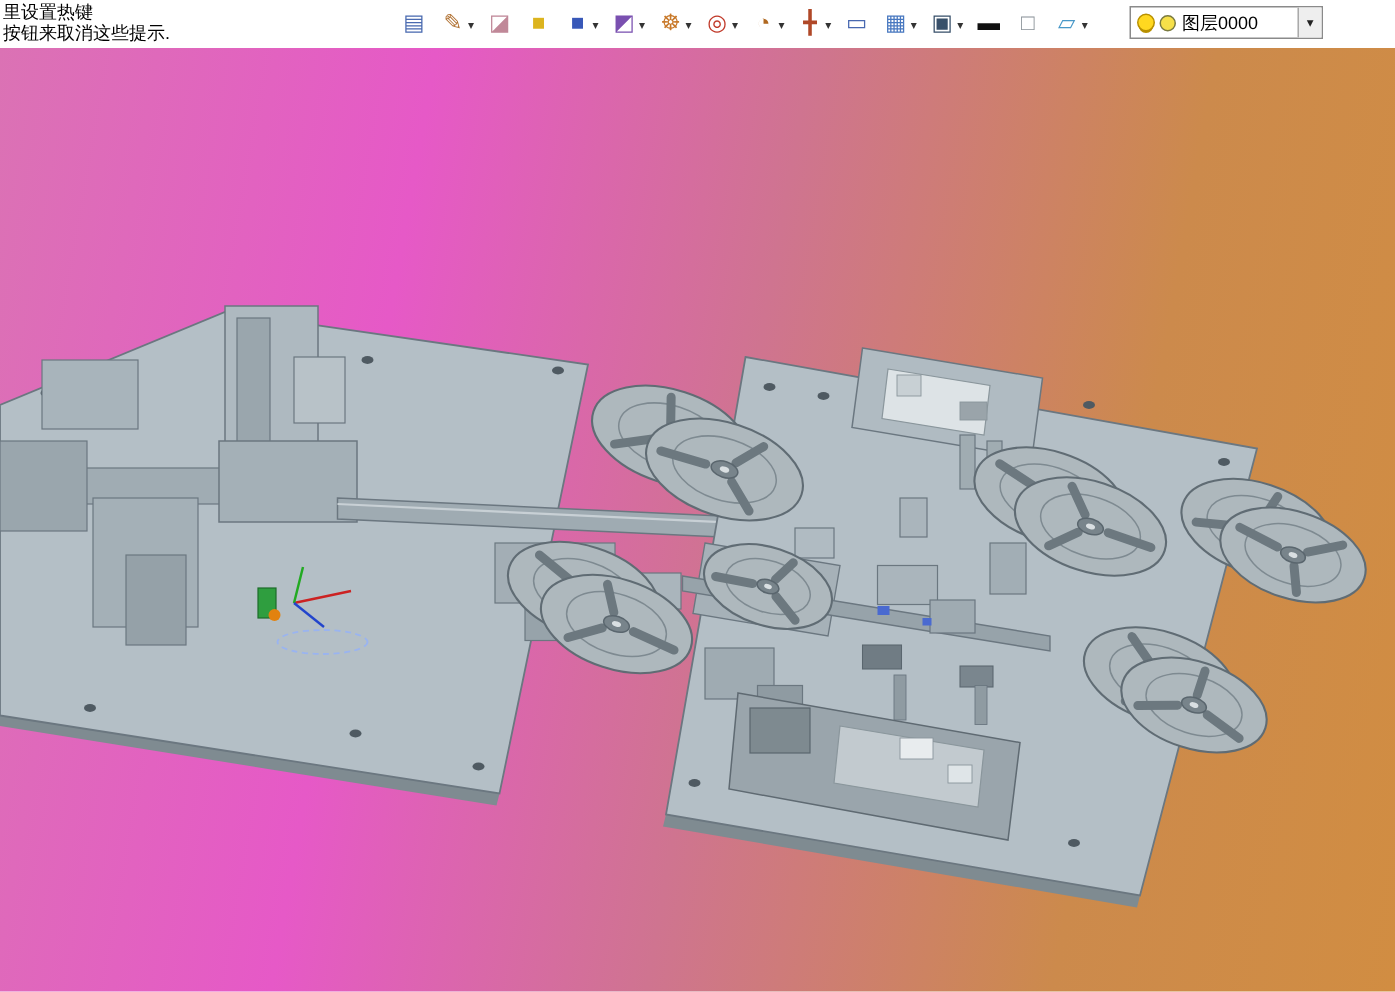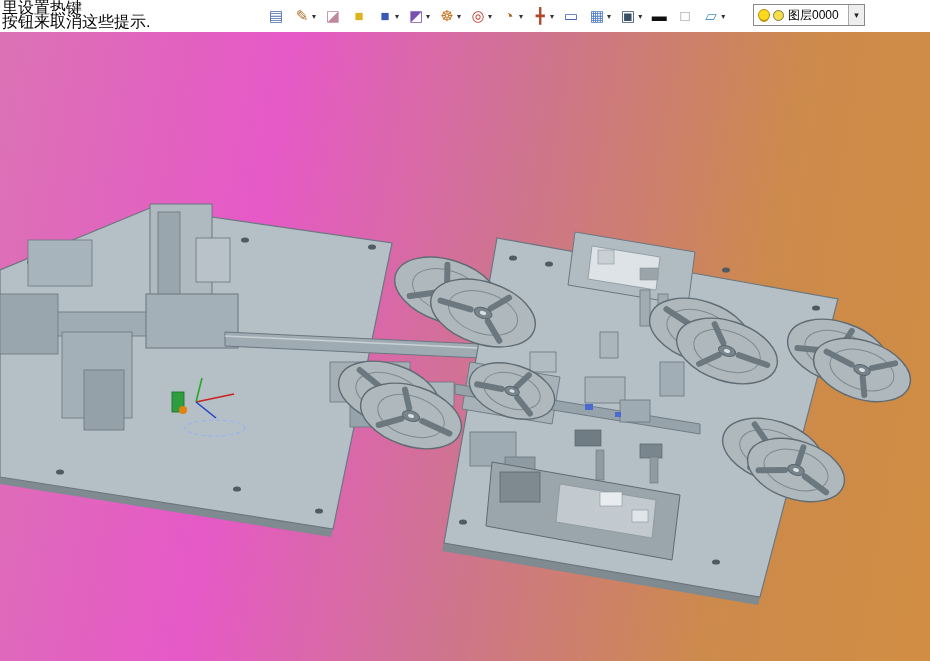--- a/index.html
+++ b/index.html
@@ -7,33 +7,33 @@
     width:930px;height:661px;overflow:hidden;
     font-family:"Liberation Sans","DejaVu Sans",sans-serif;
     background:#fff;
   }
   .app{position:relative;width:930px;height:661px;}
   
   .topbar{
     position:absolute;top:0;left:0;width:930px;height:32px;
     background:#ffffff;z-index:5;
   }
-  .hints{position:absolute;top:1px;left:2px;color:#000;font-size:16px;line-height:14px;white-space:nowrap;}
+  .hints{position:absolute;top:1px;left:2px;color:#000;font-size:12px;line-height:14px;white-space:nowrap;}
   .toolbar{
     position:absolute;top:4px;left:264px;height:24px;
     display:flex;align-items:center;gap:2px;
   }
   .tb-btn{
     display:flex;align-items:center;height:22px;padding:0 2px;
     border:1px solid transparent;border-radius:2px;cursor:default;
   }
   .tb-glyph{font-size:15px;line-height:20px;width:18px;text-align:center;}
   .tb-dd{font-size:8px;color:#333;margin-left:1px;}
   .layer-box{
-    position:absolute;top:4px;left:753px;width:112px;height:22px;
+    position:absolute;top:4px;left:753px;width:129px;height:22px;
     background:#fff;border:1px solid #8a8a8a;
     display:flex;align-items:center;box-sizing:border-box;
   }
   .bulb{
     width:10px;height:10px;border-radius:50%;
     background:#ffd820;border:1px solid #b89000;margin:0 3px 0 4px;
     box-shadow:0 2px 0 -1px #b89000;
   }
   .layer-dot{
     width:9px;height:9px;border-radius:50%;

